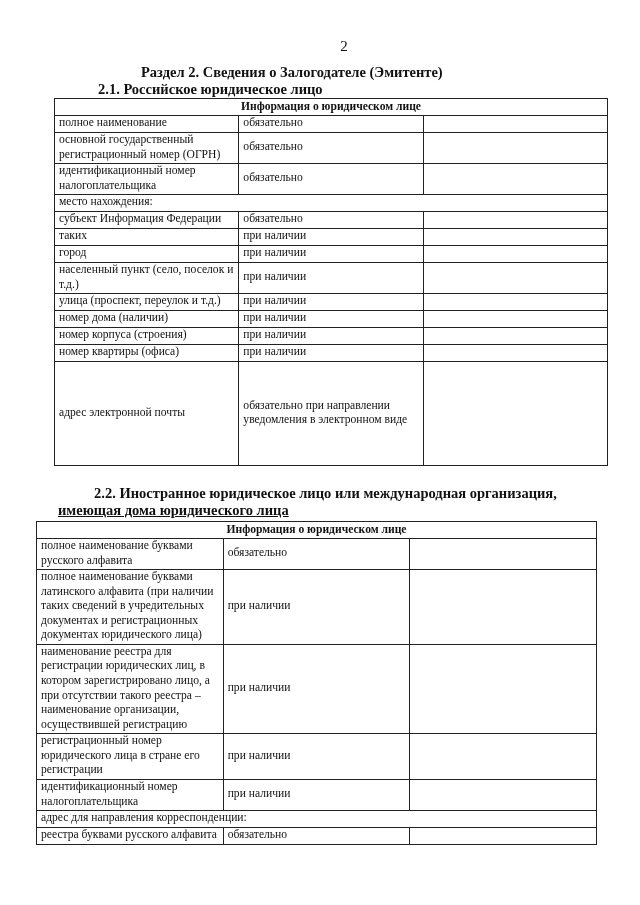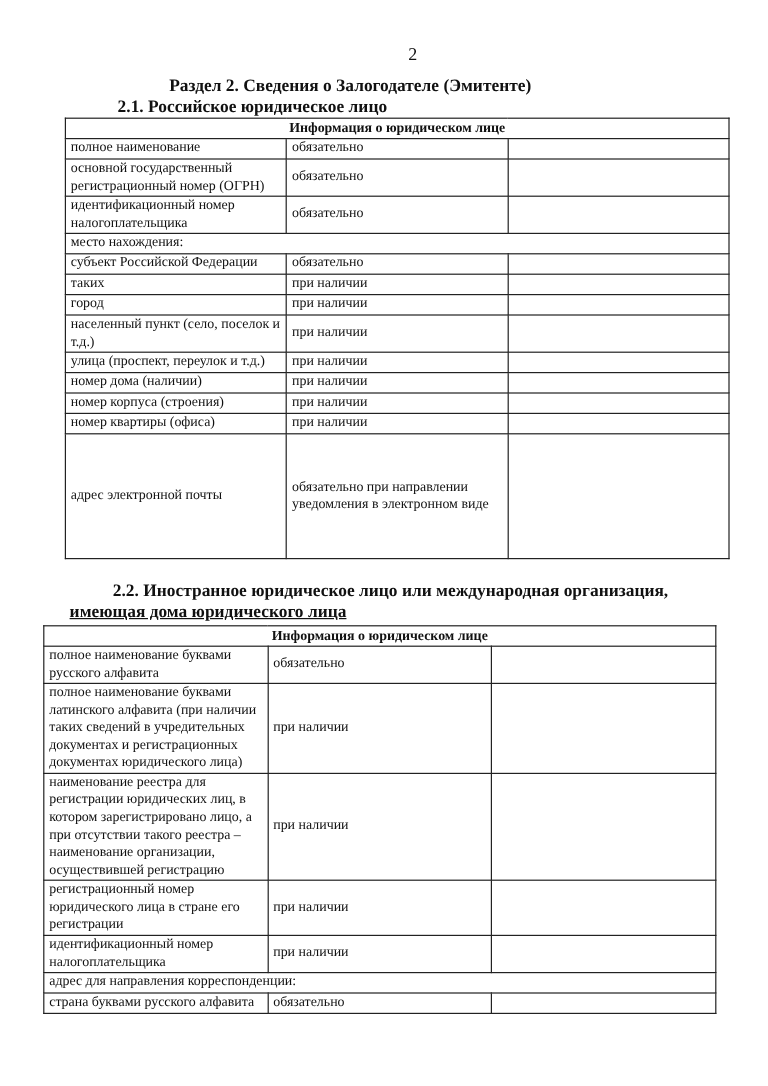--- a/index.html
+++ b/index.html
@@ -102,21 +102,21 @@
   </tr>
   <tr class="row-h30">
     <td class="c1">идентификационный номер налогоплательщика</td>
     <td class="c2">обязательно</td>
     <td class="val"></td>
   </tr>
   <tr class="row-h16">
     <td class="span" colspan="3">место нахождения:</td>
   </tr>
   <tr class="row-h16">
-    <td class="c1">субъект Российской Федерации</td>
+    <td class="c1">субъект Информация Федерации</td>
     <td class="c2">обязательно</td>
     <td class="val"></td>
   </tr>
   <tr class="row-h16">
     <td class="c1">таких</td>
     <td class="c2">при наличии</td>
     <td class="val"></td>
   </tr>
   <tr class="row-h16">
     <td class="c1">город</td>
@@ -188,18 +188,18 @@
   </tr>
   <tr class="row-h30">
     <td class="c1">идентификационный номер налогоплательщика</td>
     <td class="c2">при наличии</td>
     <td class="val"></td>
   </tr>
   <tr class="row-h16">
     <td class="span" colspan="3">адрес для направления корреспонденции:</td>
   </tr>
   <tr class="row-h16">
-    <td class="c1">страна буквами русского алфавита</td>
+    <td class="c1">реестра буквами русского алфавита</td>
     <td class="c2">обязательно</td>
     <td class="val"></td>
   </tr>
 </tbody>
   </table>
 
 </body></html>

